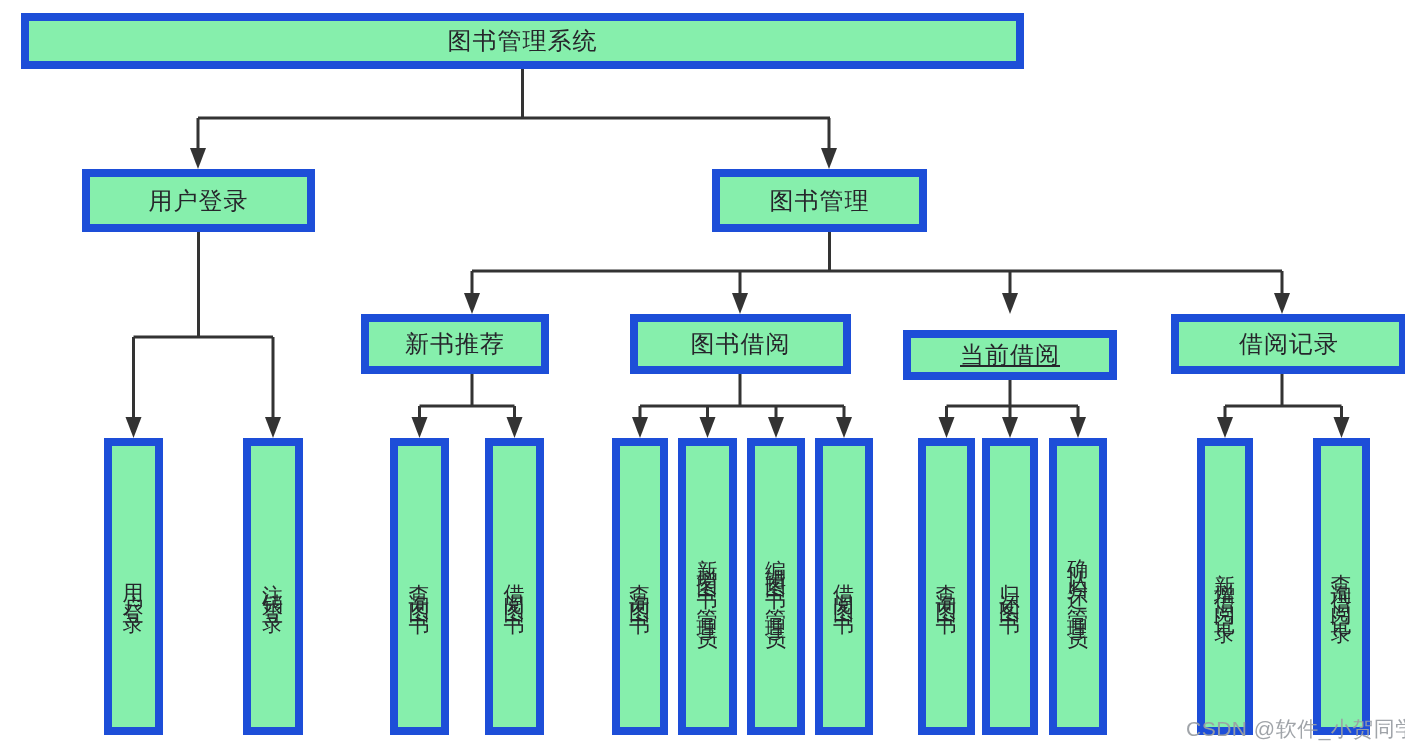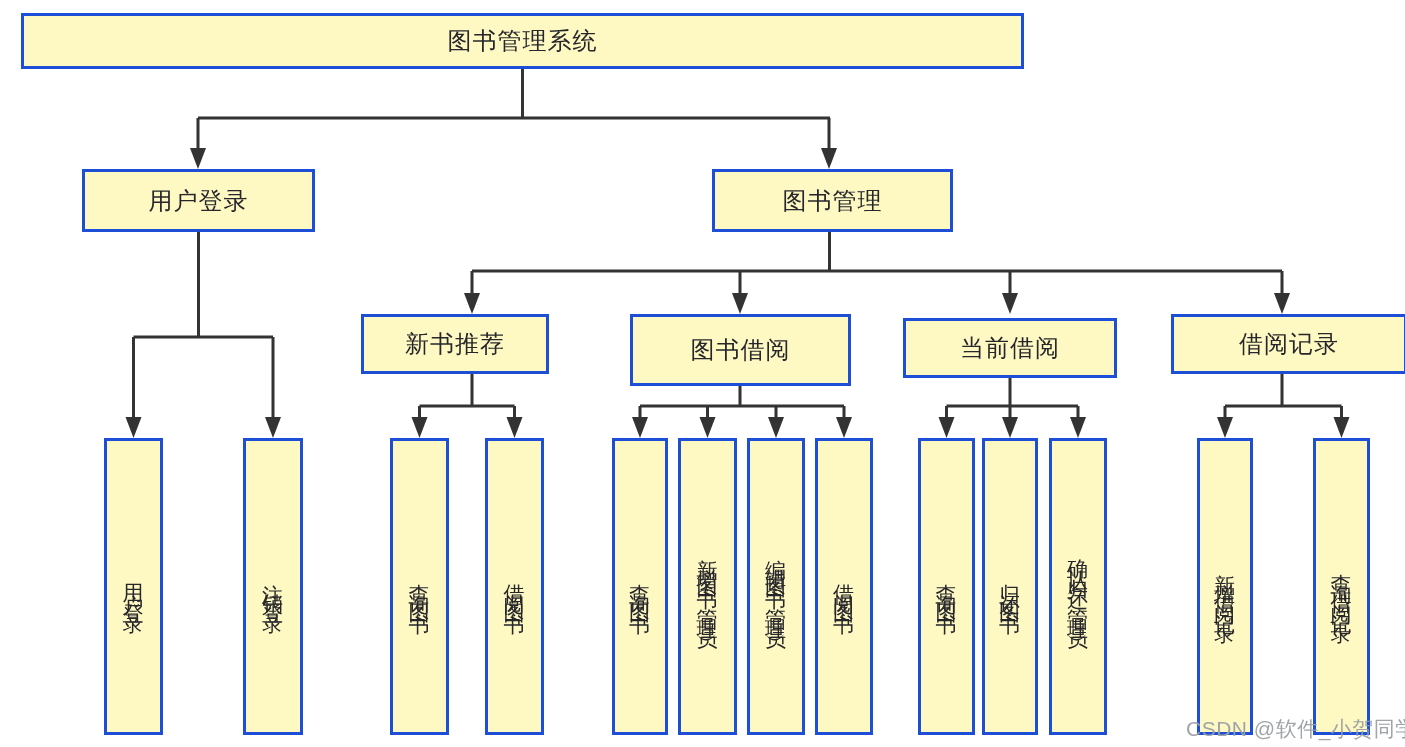--- a/index.html
+++ b/index.html
@@ -19,22 +19,22 @@
     position: absolute;
     left: 0;
     top: 0;
     width: 1405px;
     height: 747px;
     pointer-events: none;
   }
   .box {
     position: absolute;
     box-sizing: border-box;
-    border: 3px solid #1d4ed8;
-    background: #fef9c3;
+    border: 8px solid #1d4ed8;
+    background: #86efac;
     display: flex;
     align-items: center;
     justify-content: center;
     color: #26262b;
     text-align: center;
   }
   .hbox {
     font-size: 24px;
     letter-spacing: 1px;
     white-space: nowrap;
@@ -90,25 +90,25 @@
       <polygon points="1002,417 1018,417 1010,438"></polygon>
       <polygon points="1070,417 1086,417 1078,438"></polygon>
       <polygon points="1217,417 1233,417 1225,438"></polygon>
       <polygon points="1333.5,417 1349.5,417 1341.5,438"></polygon>
     </g>
   </svg>
 
   <div class="box hbox" style="left:21px; top:13px; width:1003px; height:56px;">图书管理系统</div>
 
   <div class="box hbox" style="left:82px; top:169px; width:233px; height:63px;">用户登录</div>
-  <div class="box hbox" style="left:712px; top:169px; width:241px; height:63px;">图书管理</div>
+  <div class="box hbox" style="left:712px; top:169px; width:215px; height:63px;">图书管理</div>
 
   <div class="box hbox" style="left:361px; top:314px; width:188px; height:60px;">新书推荐</div>
-  <div class="box hbox" style="left:630px; top:314px; width:221px; height:72px;">图书借阅</div>
-  <div class="box hbox" style="left:903px; top:318px; width:214px; height:60px;">当前借阅</div>
+  <div class="box hbox" style="left:630px; top:314px; width:221px; height:60px;">图书借阅</div>
+  <div class="box hbox" style="left:903px; top:330px; width:214px; height:50px;text-decoration:underline;">当前借阅</div>
   <div class="box hbox" style="left:1171px; top:314px; width:236px; height:60px;">借阅记录</div>
 
   <div class="box vbox" style="left:104px; top:438px; width:59px; height:297px;">
     <span class="vtext">用户登录</span>
   </div>
   <div class="box vbox" style="left:243px; top:438px; width:60px; height:297px;">
     <span class="vtext">注销登录</span>
   </div>
 
   <div class="box vbox" style="left:390px; top:438px; width:59px; height:297px;">

